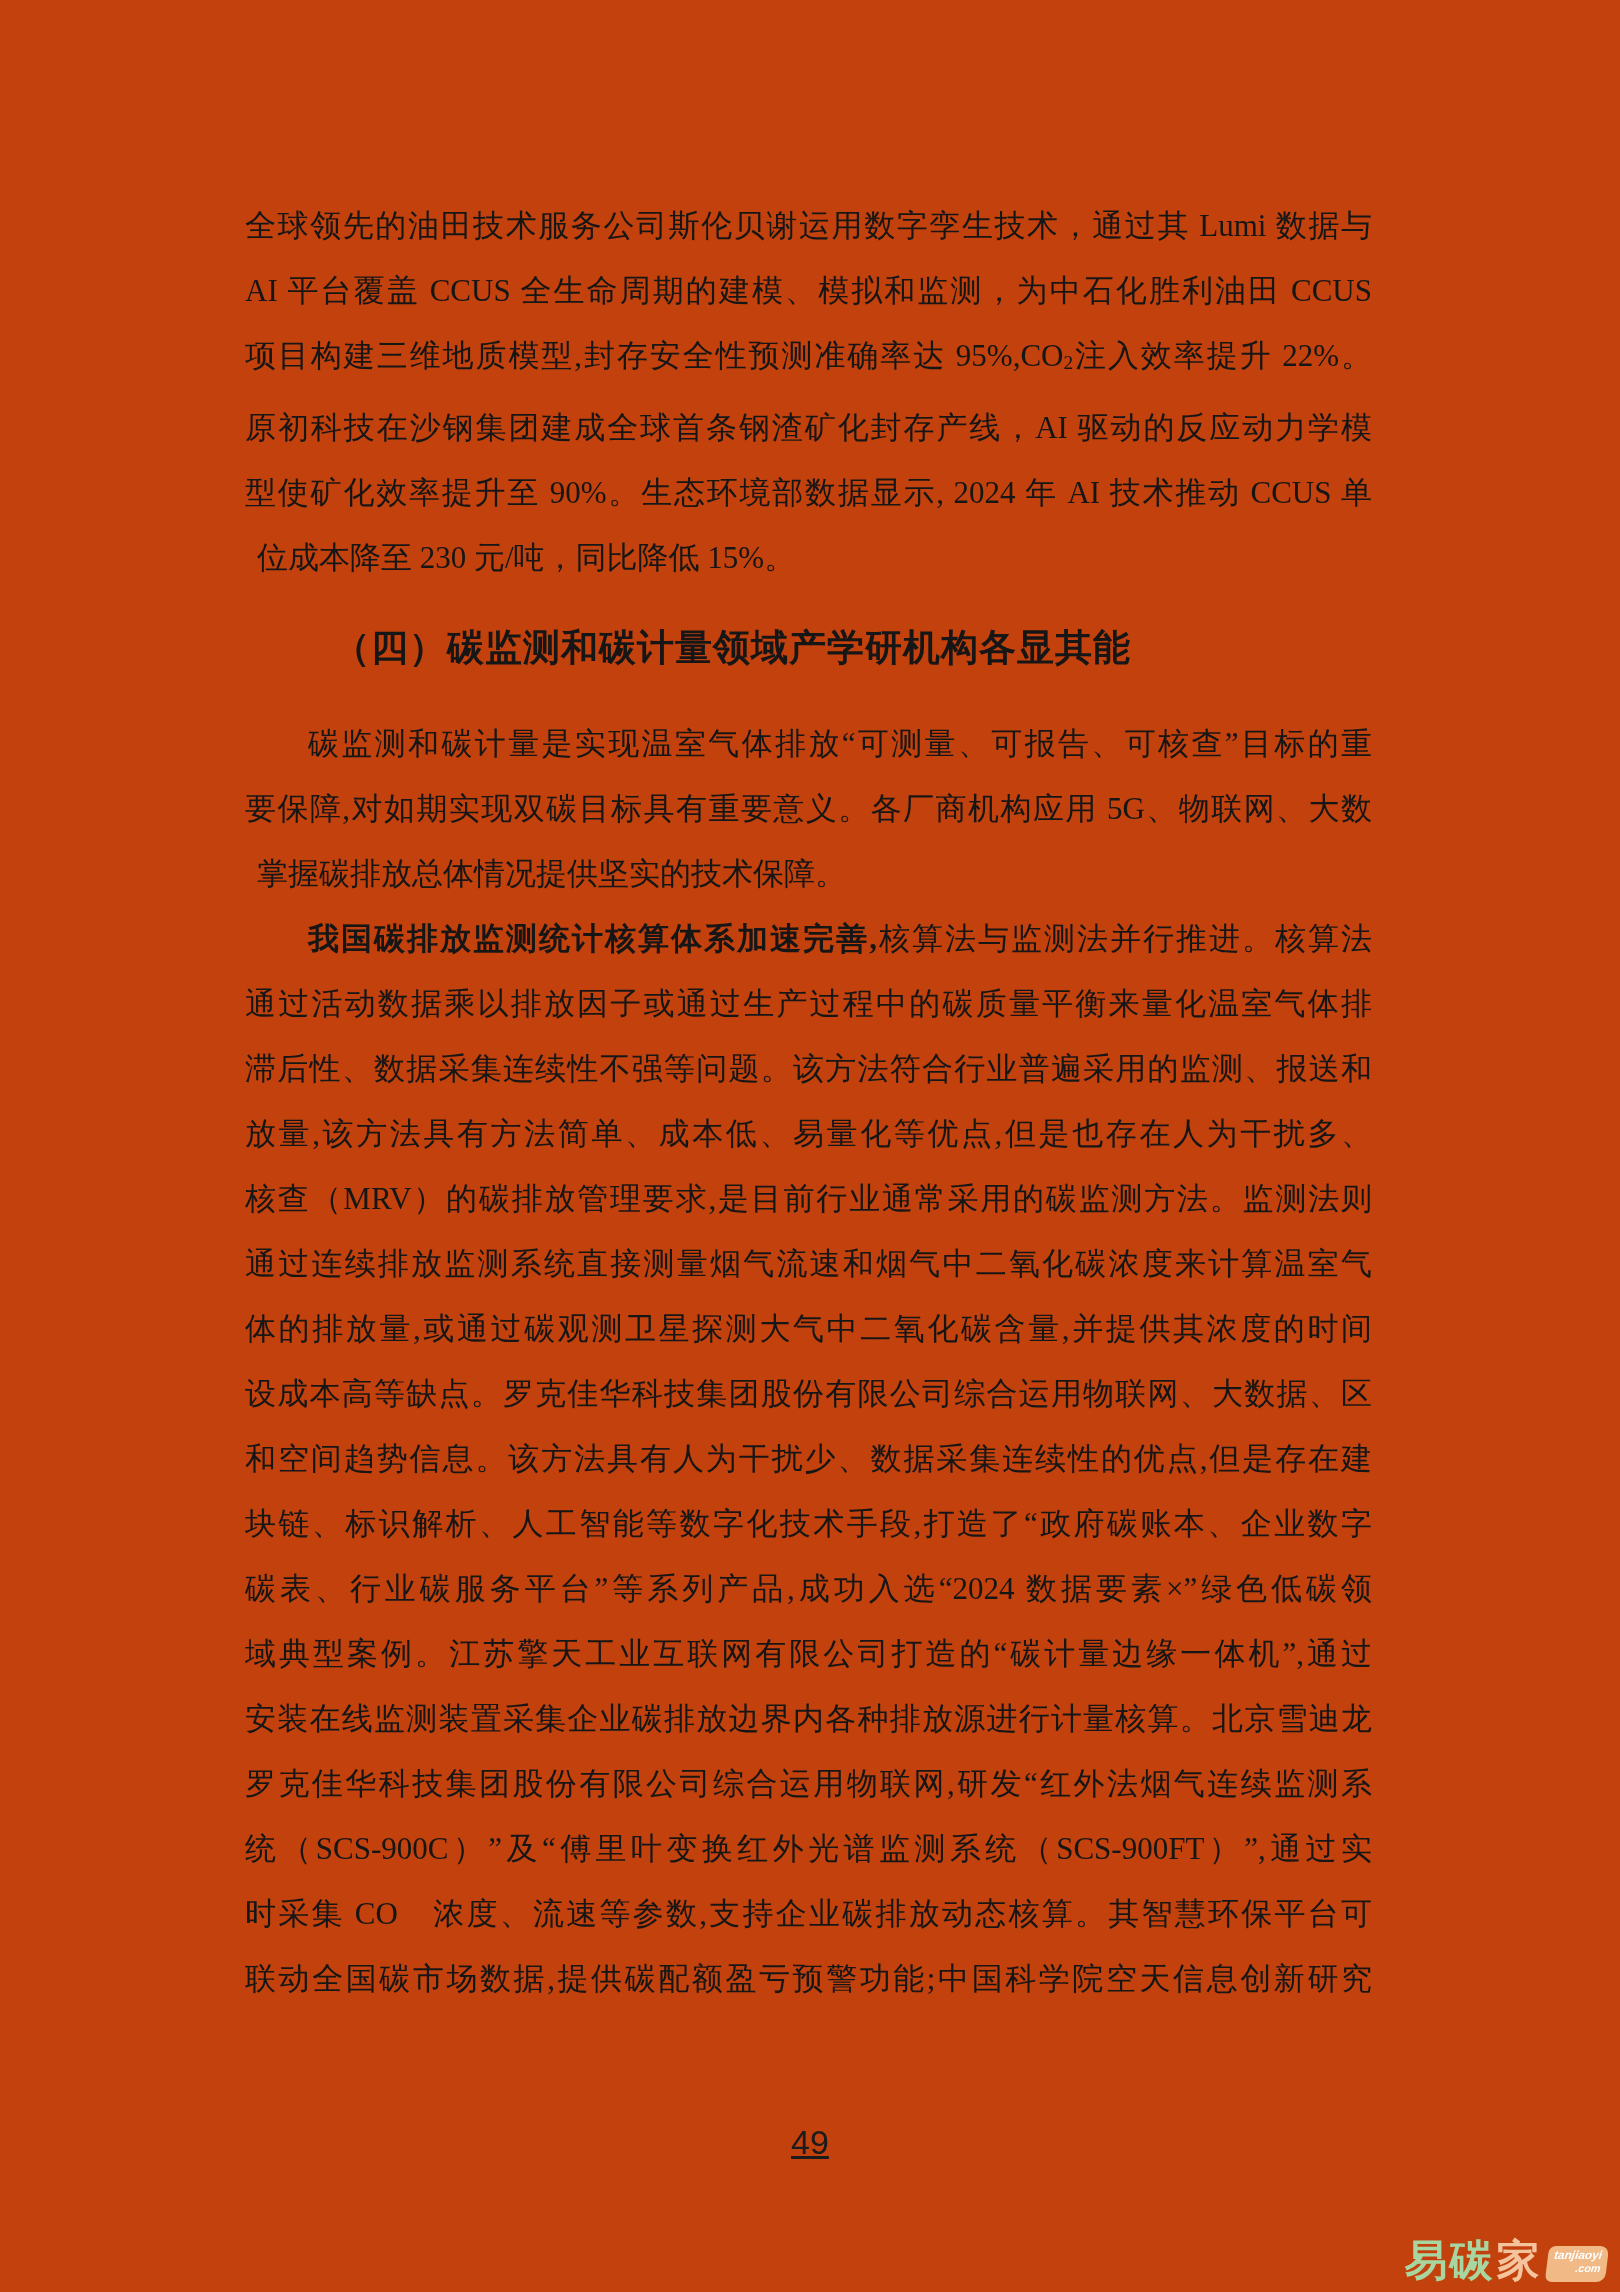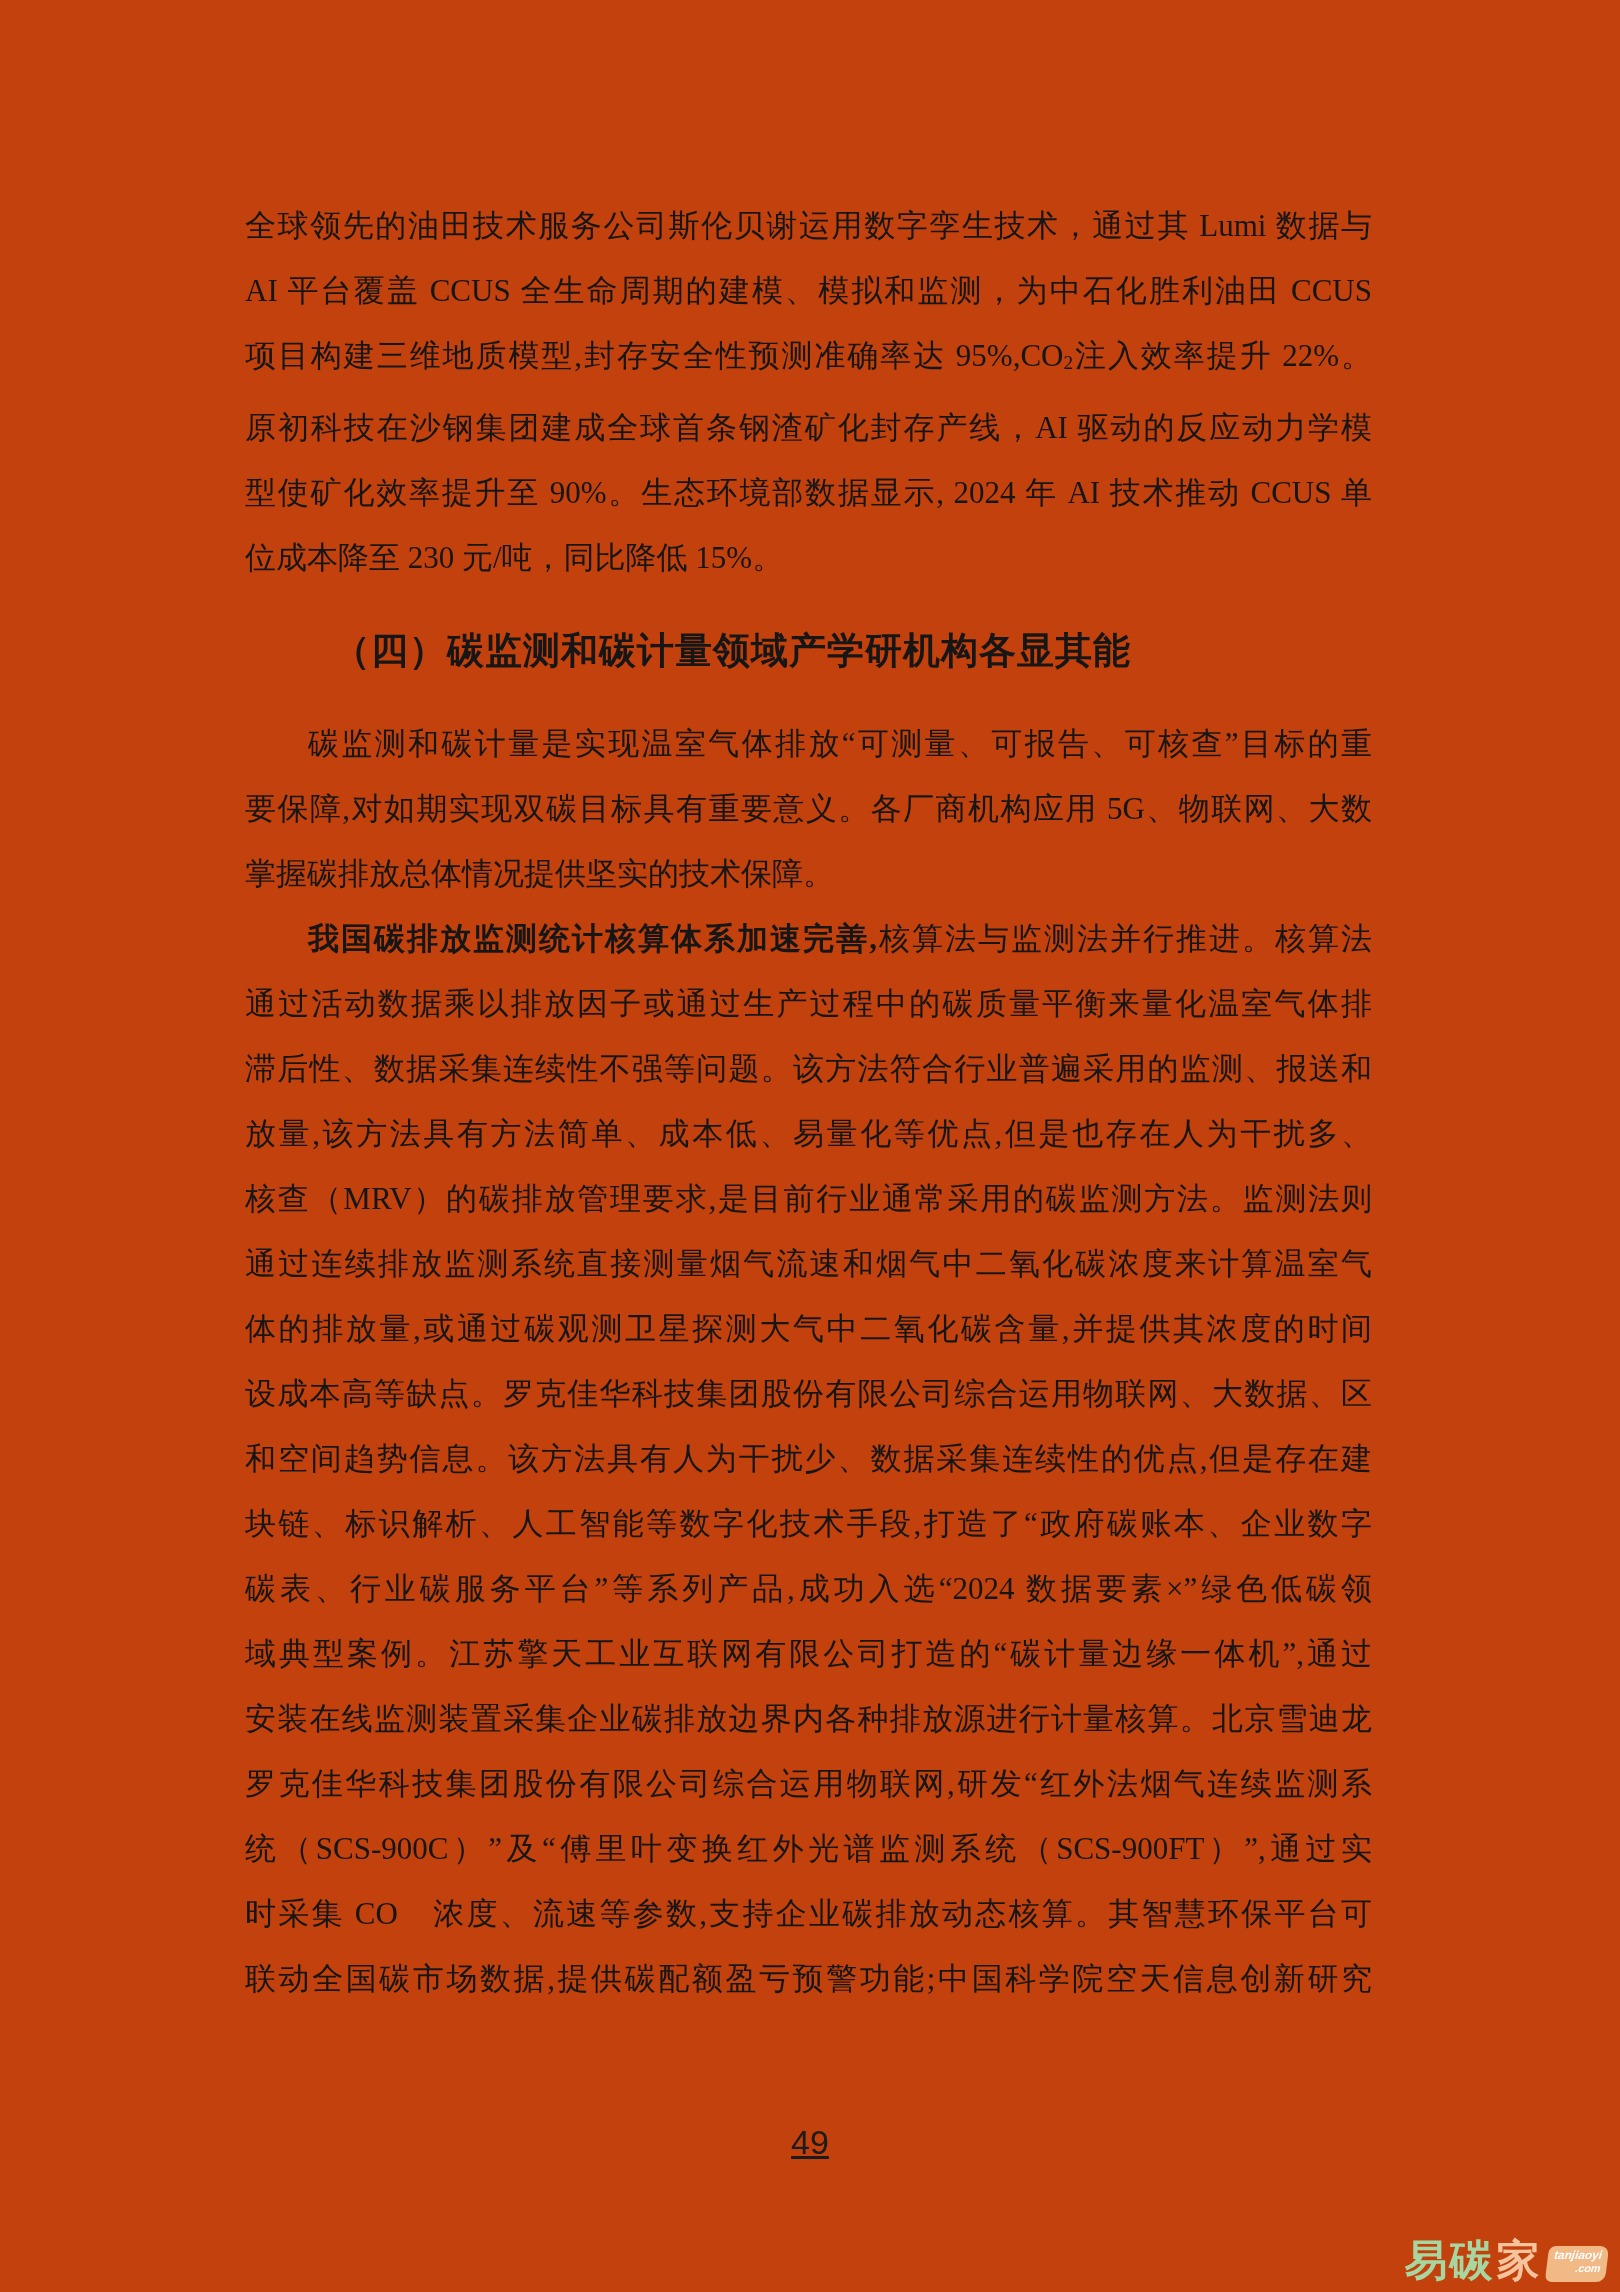--- a/index.html
+++ b/index.html
@@ -18,31 +18,31 @@
     width:1127px;
     font-size:31px;
     line-height:65px;
   }
   .para{margin:0;}
   .line{
     text-align:justify;
     text-align-last:justify;
     white-space:normal;
   }
-  .line.end{text-align-last:left;}
+  .line.end{text-align-last:left;margin-left:12px;}
   .line.first{text-indent:63px;}
   .b{font-weight:bold;}
   .sub{font-size:0.62em;vertical-align:-0.14em;}
   .heading{
     font-weight:bold;
     font-size:37px;
     line-height:65px;
     margin:28px 0 28px 0;
     padding-left:88px;
-    font-family:Liberation Serif, serif;
+    font-family:Liberation Mono, monospace;
     letter-spacing:1px;
   }
   .pagenum{
     position:absolute;
     top:2123px;left:0;width:100%;
     text-align:center;
     font-family:"Liberation Sans","DejaVu Sans",sans-serif;
     font-size:34px;
     color:#1c1c1c;
     text-decoration:underline;

